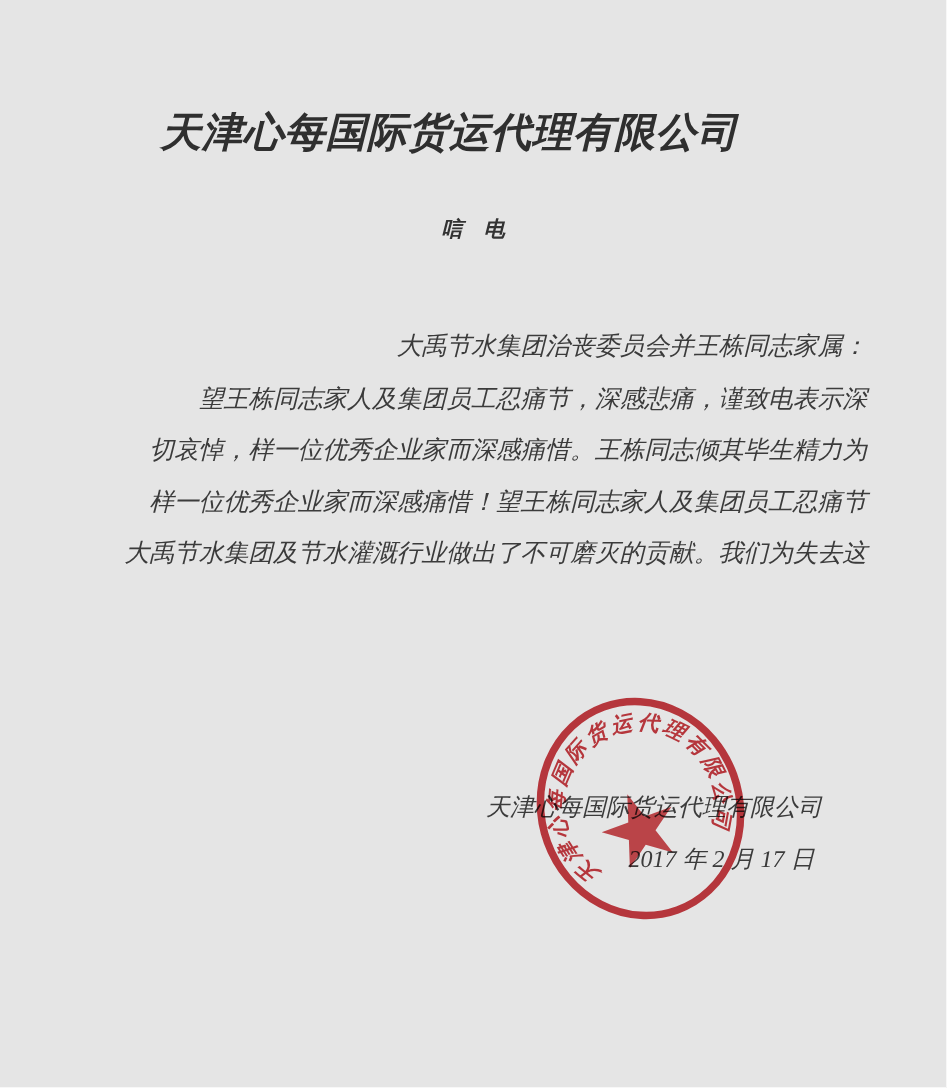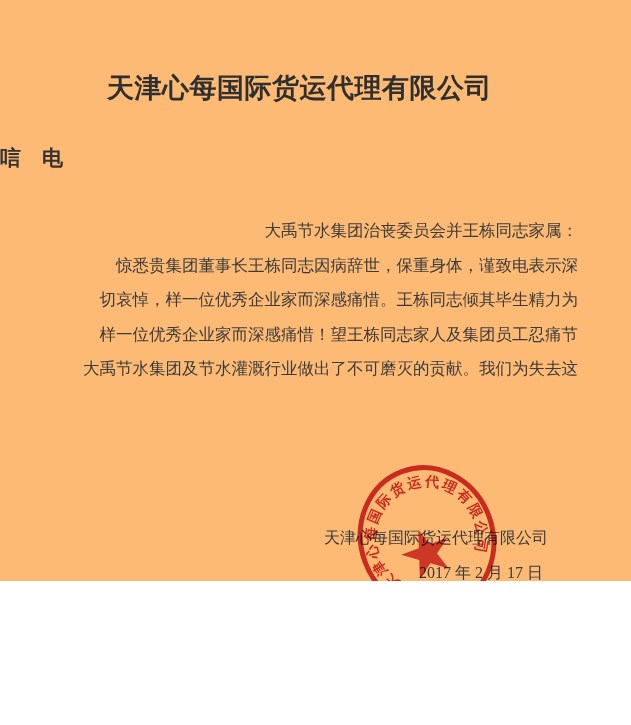--- a/index.html
+++ b/index.html
@@ -3,46 +3,48 @@
 <meta charset="utf-8">
 <style>
   html, body {
     margin: 0;
     padding: 0;
     background: #ffffff;
   }
   .page {
     position: relative;
     width: 631px;
-    height: 581px;
-    background: #fdba74;
+    height: 725px;
+    background: #e5e5e5;
     overflow: hidden;
     font-family: "Liberation Serif", serif;
     color: #3b3b3b;
+    font-style: italic;
   }
   .title {
     position: absolute;
     top: 70px;
     left: -16px;
     width: 631px;
     margin: 0;
     text-align: center;
     font-family: "Liberation Sans", sans-serif;
     font-size: 27px;
     font-weight: 700;
     color: #2f2f2f;
     letter-spacing: 0.5px;
     white-space: nowrap;
   }
   .heading {
     position: absolute;
     top: 144px;
     left: 0;
     width: 631px;
-    font-size: 21px;
+    text-align: center;
+    font-size: 14px;
     font-weight: 700;
     color: #333333;
     white-space: nowrap;
   }
   .body-block {
     position: absolute;
     left: 81px;
     top: 214px;
     width: 497px;
   }
@@ -96,21 +98,21 @@
 <body>
 
 <div class="page">
 
   <h1 class="title">天津心每国际货运代理有限公司</h1>
 
   <div class="heading">唁　电</div>
 
   <div class="body-block">
     <p class="line">大禹节水集团治丧委员会并王栋同志家属：</p>
-    <p class="line indent">惊悉贵集团董事长王栋同志因病辞世，保重身体，谨致电表示深</p>
+    <p class="line indent">望王栋同志家人及集团员工忍痛节，深感悲痛，谨致电表示深</p>
     <p class="line">切哀悼，样一位优秀企业家而深感痛惜。王栋同志倾其毕生精力为</p>
     <p class="line">样一位优秀企业家而深感痛惜！望王栋同志家人及集团员工忍痛节</p>
     <p class="line">大禹节水集团及节水灌溉行业做出了不可磨灭的贡献。我们为失去这</p>
   </div>
 
   <div class="sig-company">天津心每国际货运代理有限公司</div>
 
   <div class="sig-date">2017 年 2 月 17 日</div>
 
   <svg class="stamp" viewBox="0 0 146 156" width="146" height="156" xmlns="http://www.w3.org/2000/svg">

